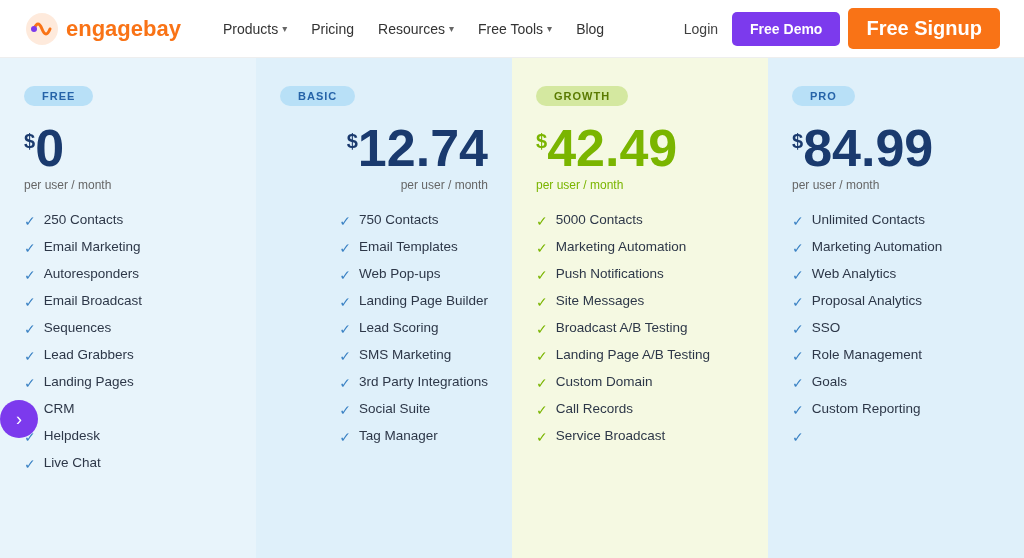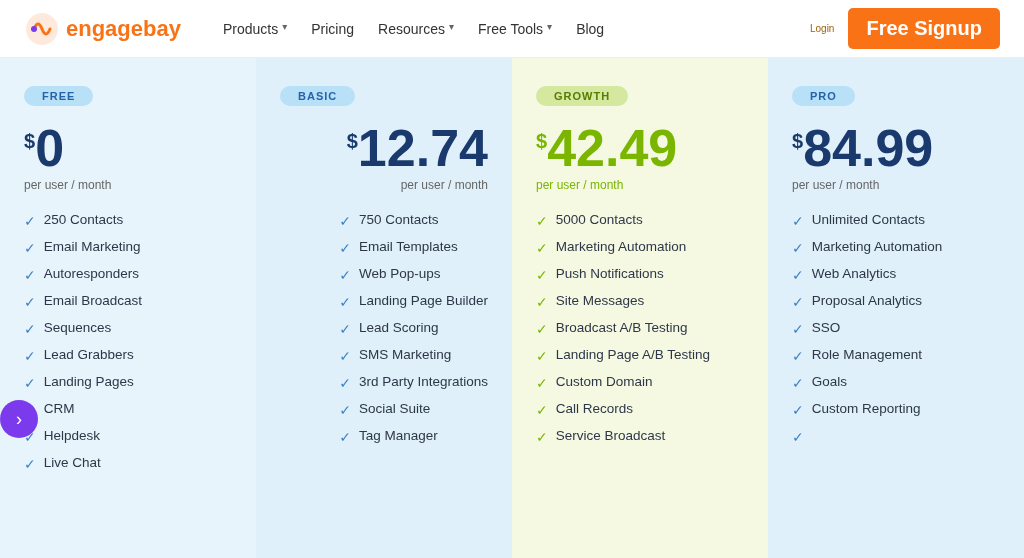--- a/index.html
+++ b/index.html
@@ -33,33 +33,33 @@
     }
     .logo-text span { color: #f97316; }
     .nav-links {
       display: flex;
       align-items: center;
       gap: 4px;
       flex: 1;
     }
     .nav-item {
       display: flex;
-      align-items: flex-start;
+      align-items: center;
       padding: 6px 10px;
       font-size: 14px;
       color: #333;
       cursor: pointer;
       border-radius: 4px;
       gap: 4px;
       white-space: nowrap;
     }
     .nav-chevron { font-size: 10px; color: #666; }
     .nav-login {
-      font-size: 10px;
-      color: #a16207;
+      font-size: 14px;
+      color: #404040;
       cursor: pointer;
       padding: 6px 14px;
     }
     .btn-demo {
       background: #7c3aed;
       color: #fff;
       border: none;
       padding: 9px 18px;
       border-radius: 5px;
       font-size: 14px;
@@ -219,20 +219,21 @@
     <div class="nav-item">
       <span>Free Tools</span>
       <span class="nav-chevron">▾</span>
     </div>
     <div class="nav-item">
       <span>Blog</span>
     </div>
   </div>
 
   <span class="nav-login">Login</span>
+  <button class="btn-demo">Free Demo</button>
   <button class="btn-signup">Free Signup</button>
 </nav>
 
 <div class="pricing-section" id="pricing-cards">
     <div class="plan-card free">
       <div class="plan-badge">FREE</div>
       <div class="plan-price">
         <span class="price-dollar">$</span>
         <span class="price-amount">0</span>
       </div>

